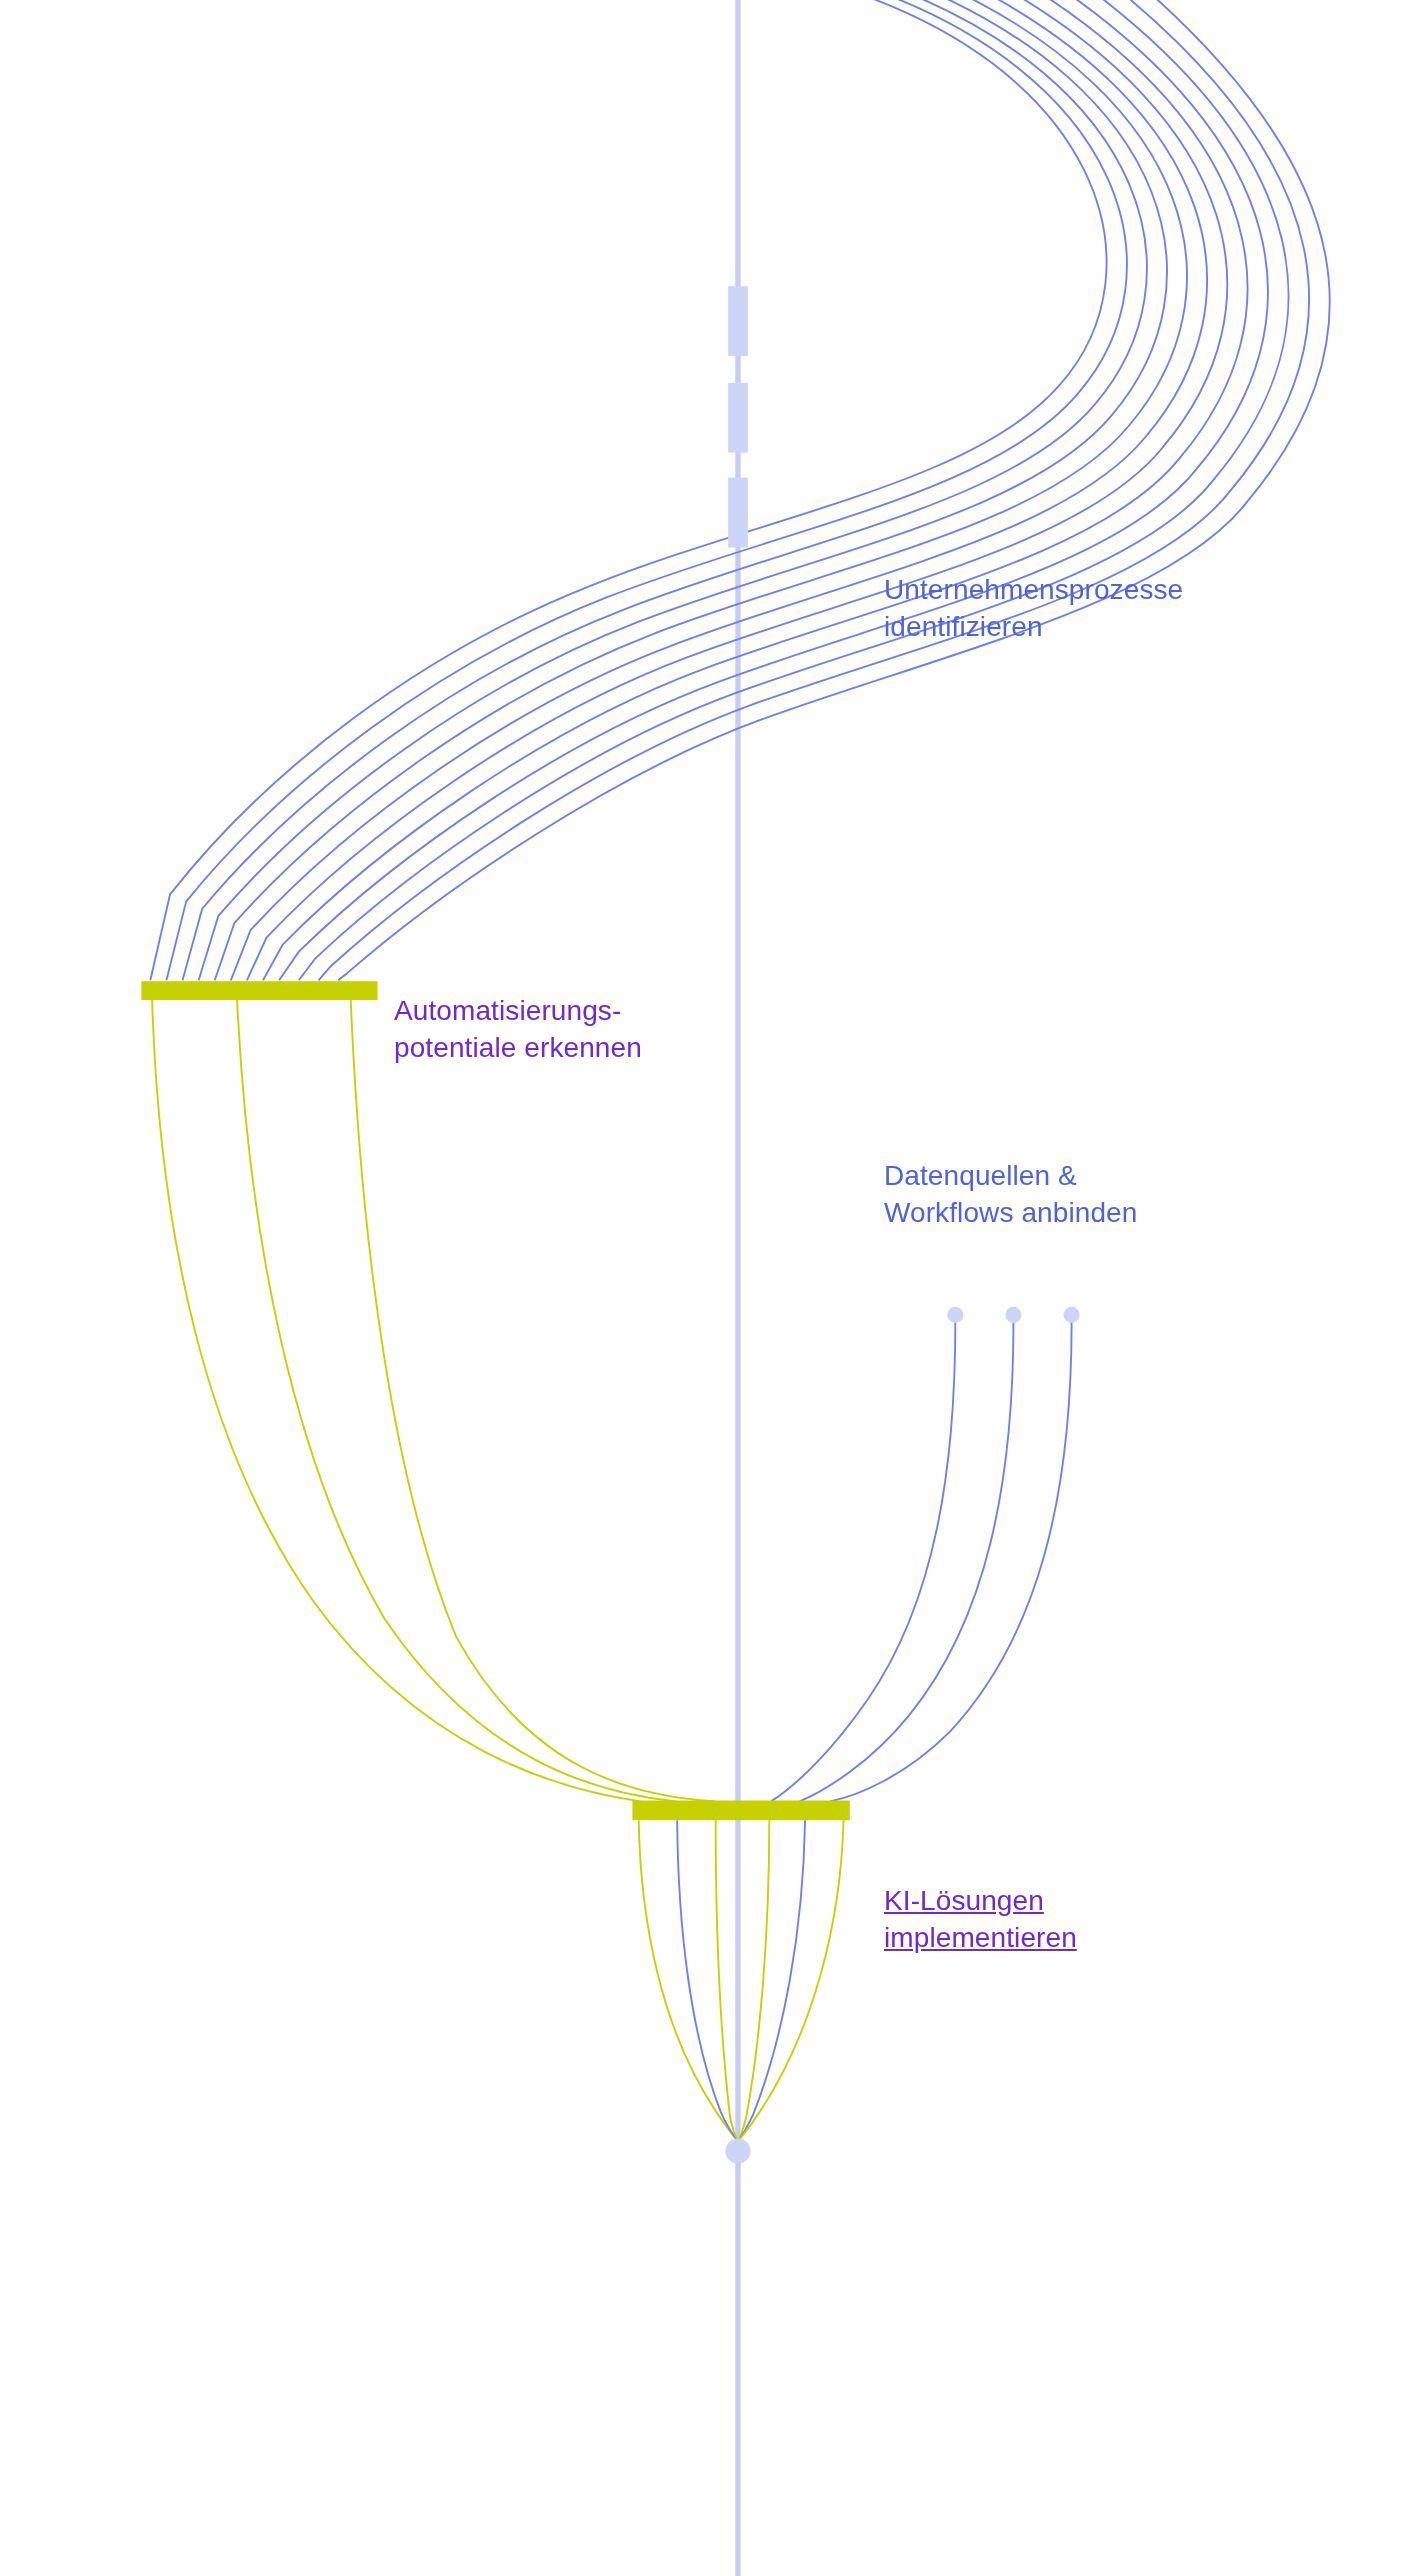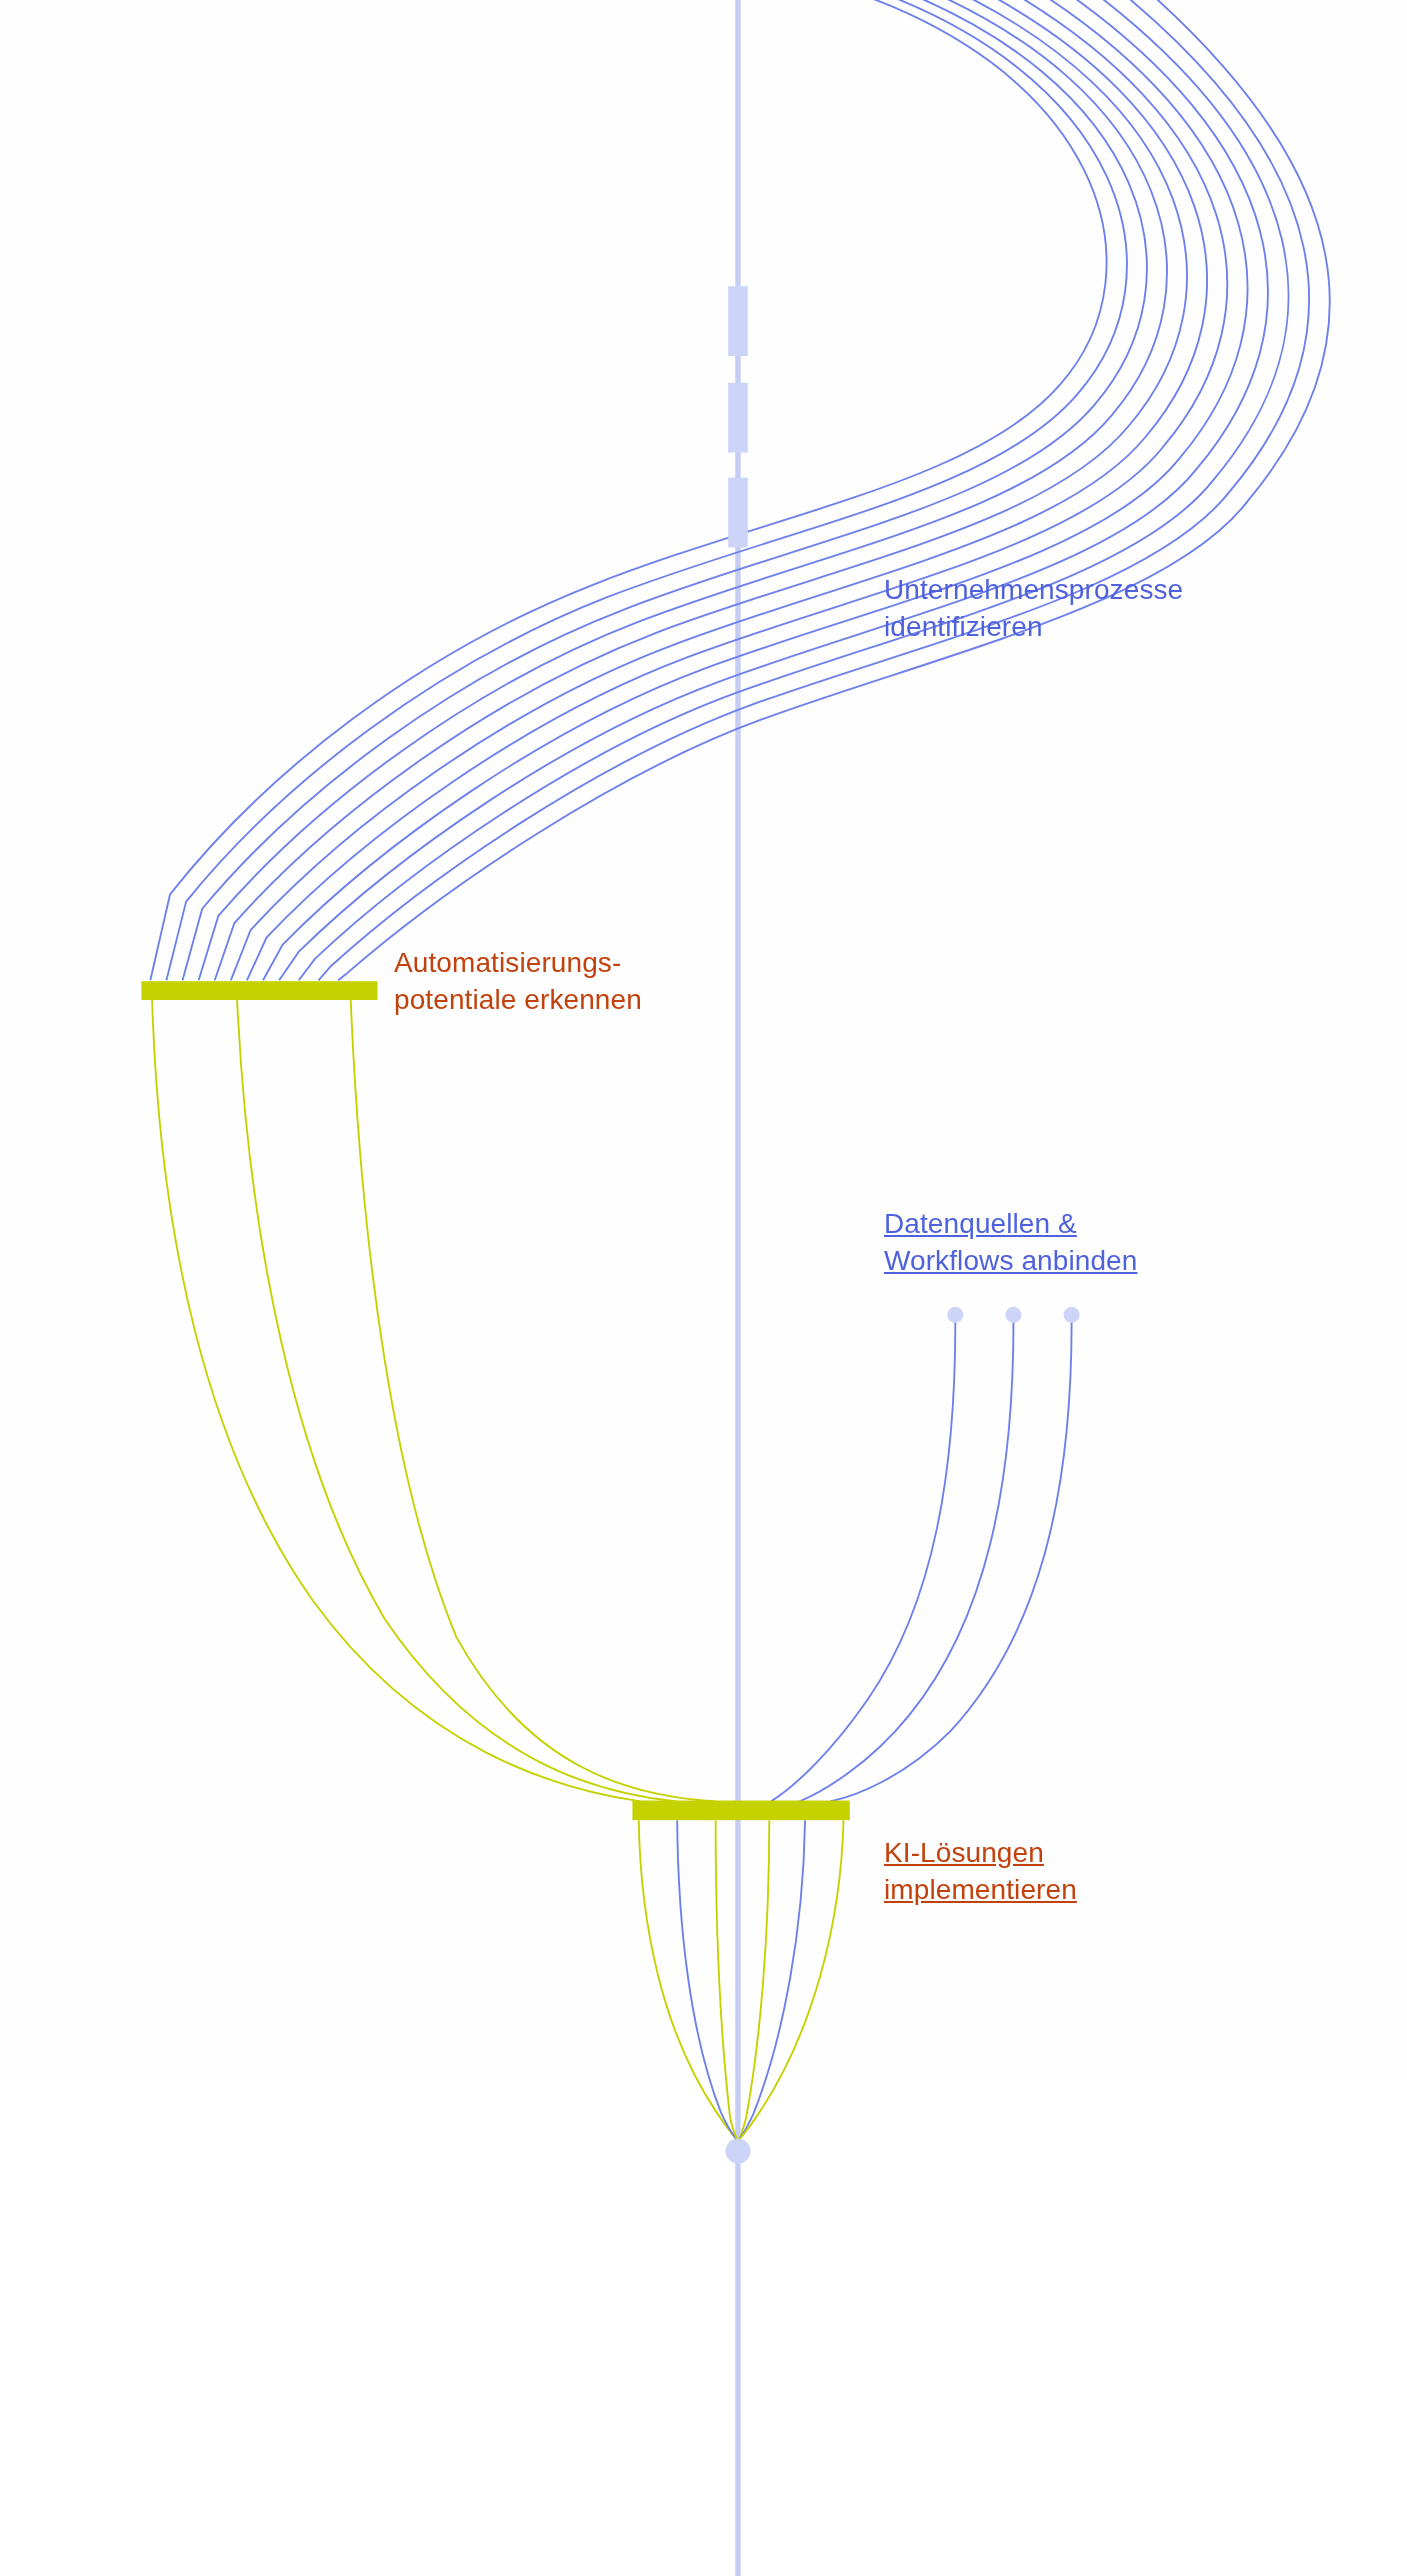--- a/index.html
+++ b/index.html
@@ -32,21 +32,21 @@
   }
   .label {
     position: absolute;
     font-size: 28px;
     line-height: 1.32;
     letter-spacing: 0.1px;
     white-space: pre-line;
     font-weight: 400;
   }
   .label.blue  { color: #4f62dd; }
-  .label.olive { color: #c2410c; }
+  .label.olive { color: #6d28d9; margin-top: 48px; }
 </style>
 </head>
 <body>
 
 <div id="stage">
 
   <svg id="flow-svg" viewBox="0 0 1574 2880" xmlns="http://www.w3.org/2000/svg">
 
     <g>
       <line x1="825" y1="0" x2="825" y2="2880" stroke="#c5cdf5" stroke-width="6"></line>
@@ -116,21 +116,21 @@
     </g>
 
   </svg>
 
   <div class="label blue" style="left:884px; top:572px;">Unternehmensprozesse
 identifizieren</div>
 
   <div class="label olive" style="left:394px; top:945px;">Automatisierungs-
 potentiale erkennen</div>
 
-  <div class="label blue" style="left:884px; top:1206px;text-decoration:underline;">Datenquellen &amp;
+  <div class="label blue" style="left:884px; top:1158px;">Datenquellen &amp;
 Workflows anbinden</div>
 
   <div class="label olive" style="left:884px; top:1835px;text-decoration:underline;">KI-Lösungen
 implementieren</div>
 
 
 </div>
 
 
 </body></html>

